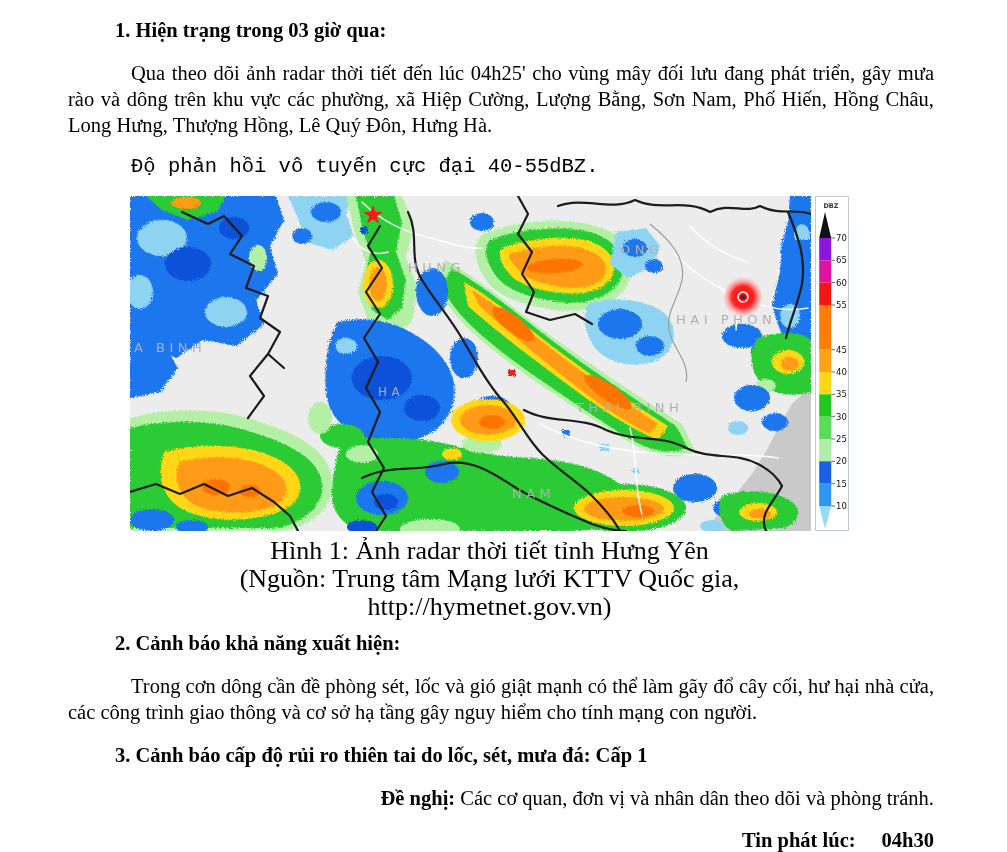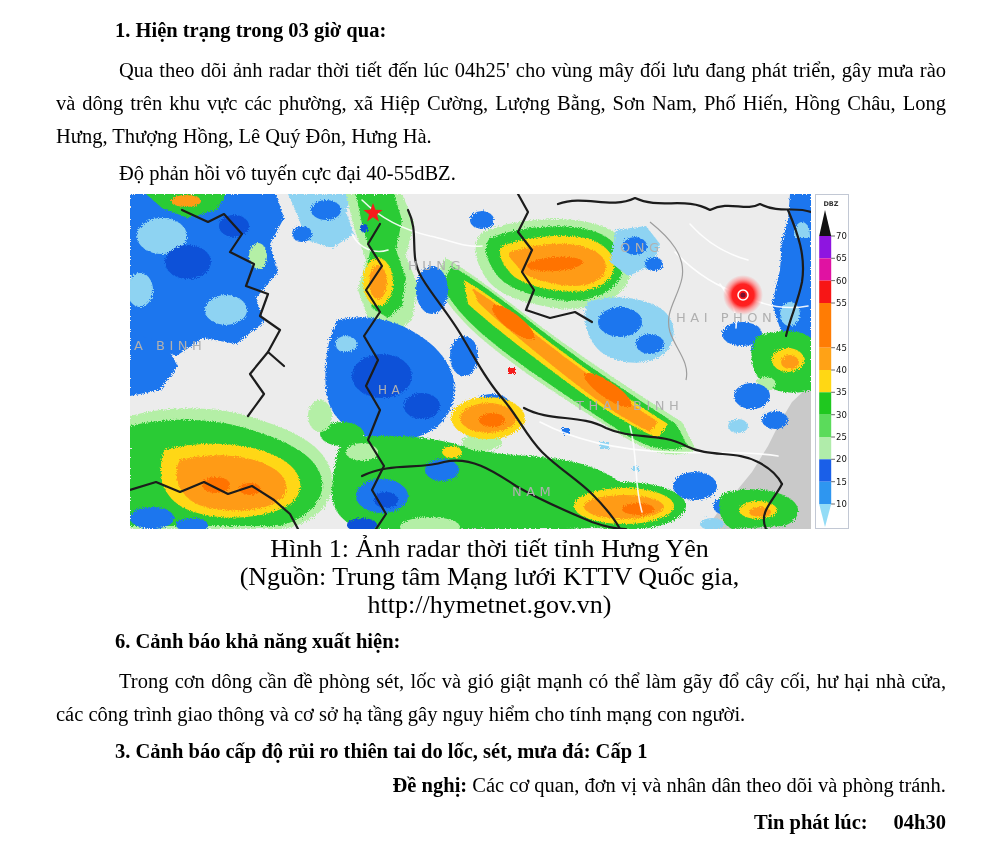--- a/index.html
+++ b/index.html
@@ -2,22 +2,22 @@
 <html><head>
 <meta charset="utf-8">
 <style>
   html,body { margin:0; padding:0; background:#fff; }
   .page {
     position:relative; width:1007px; height:852px; background:#ffffff;
     font-family:"Liberation Serif", serif; font-size:20.5px; color:#000;
     box-sizing:border-box; padding:16px 57px 0 52px; overflow:hidden;
   }
   h3.sec { font-size:20.5px; font-weight:bold; margin:0 0 10px 63px; line-height:28px; }
-  p.body { margin:4px; text-align:justify; text-indent:63px; line-height:33px; }
-  p.space-top { margin-top:2px; }
+  p.body { margin:16px; text-align:justify; text-indent:63px; line-height:26px; }
+  p.space-top { margin-top:2px;font-family:Liberation Mono, monospace; }
   figure.radar-fig { margin:2px 0 0 78px; width:719px; }
   .mapwrap { display:flex; align-items:flex-start; gap:4px; }
   svg.radar { display:block; width:681px; height:335px; }
   svg.legend { display:block; width:34px; height:335px; }
   figcaption { text-align:center; font-size:26px; line-height:28px; margin-top:6px; }
   .maplabel { font-family:"DejaVu Sans", sans-serif; font-size:13px; letter-spacing:4.5px; fill:#b0b0b0; }
   .maplabel.small { font-size:12px; }
   .legend-tick-label { font-family:"DejaVu Sans", sans-serif; font-size:8.5px; fill:#111; }
   .legend-title { font-family:"DejaVu Sans", sans-serif; font-size:6.5px; font-weight:bold; fill:#333; }
   
@@ -261,20 +261,20 @@
         </g>
       </svg>
     </div>
 
     <figcaption>
       <div>Hình 1: Ảnh radar thời tiết tỉnh Hưng Yên</div>
       <div>(Nguồn: Trung tâm Mạng lưới KTTV Quốc gia, http://hymetnet.gov.vn)</div>
     </figcaption>
   </figure>
 
-  <h3 class="sec" style="margin-top:8px;">6. Cảnh báo khả năng xuất hiện:</h3>
+  <h3 class="sec" style="margin-top:8px;">2. Cảnh báo khả năng xuất hiện:</h3>
   <p class="body">Trong cơn dông cần đề phòng sét, lốc và gió giật mạnh có thể làm gãy đổ cây cối, hư hại nhà cửa, các công trình giao thông và cơ sở hạ tầng gây nguy hiểm cho tính mạng con người.</p>
 
   <h3 class="sec" style="margin-top:6px; margin-bottom:0;">3. Cảnh báo cấp độ rủi ro thiên tai do lốc, sét, mưa đá: Cấp 1</h3>
   <p class="body" style="text-align:right;"><span class="b">Đề nghị:</span><span> Các cơ quan, đơn vị và nhân dân theo dõi và phòng tránh.</span></p>
   <p class="body" style="text-align:right;"><span class="b">Tin phát lúc:</span><span class="b gap-left">04h30</span></p>
 
 </div>
 
 </body></html>

